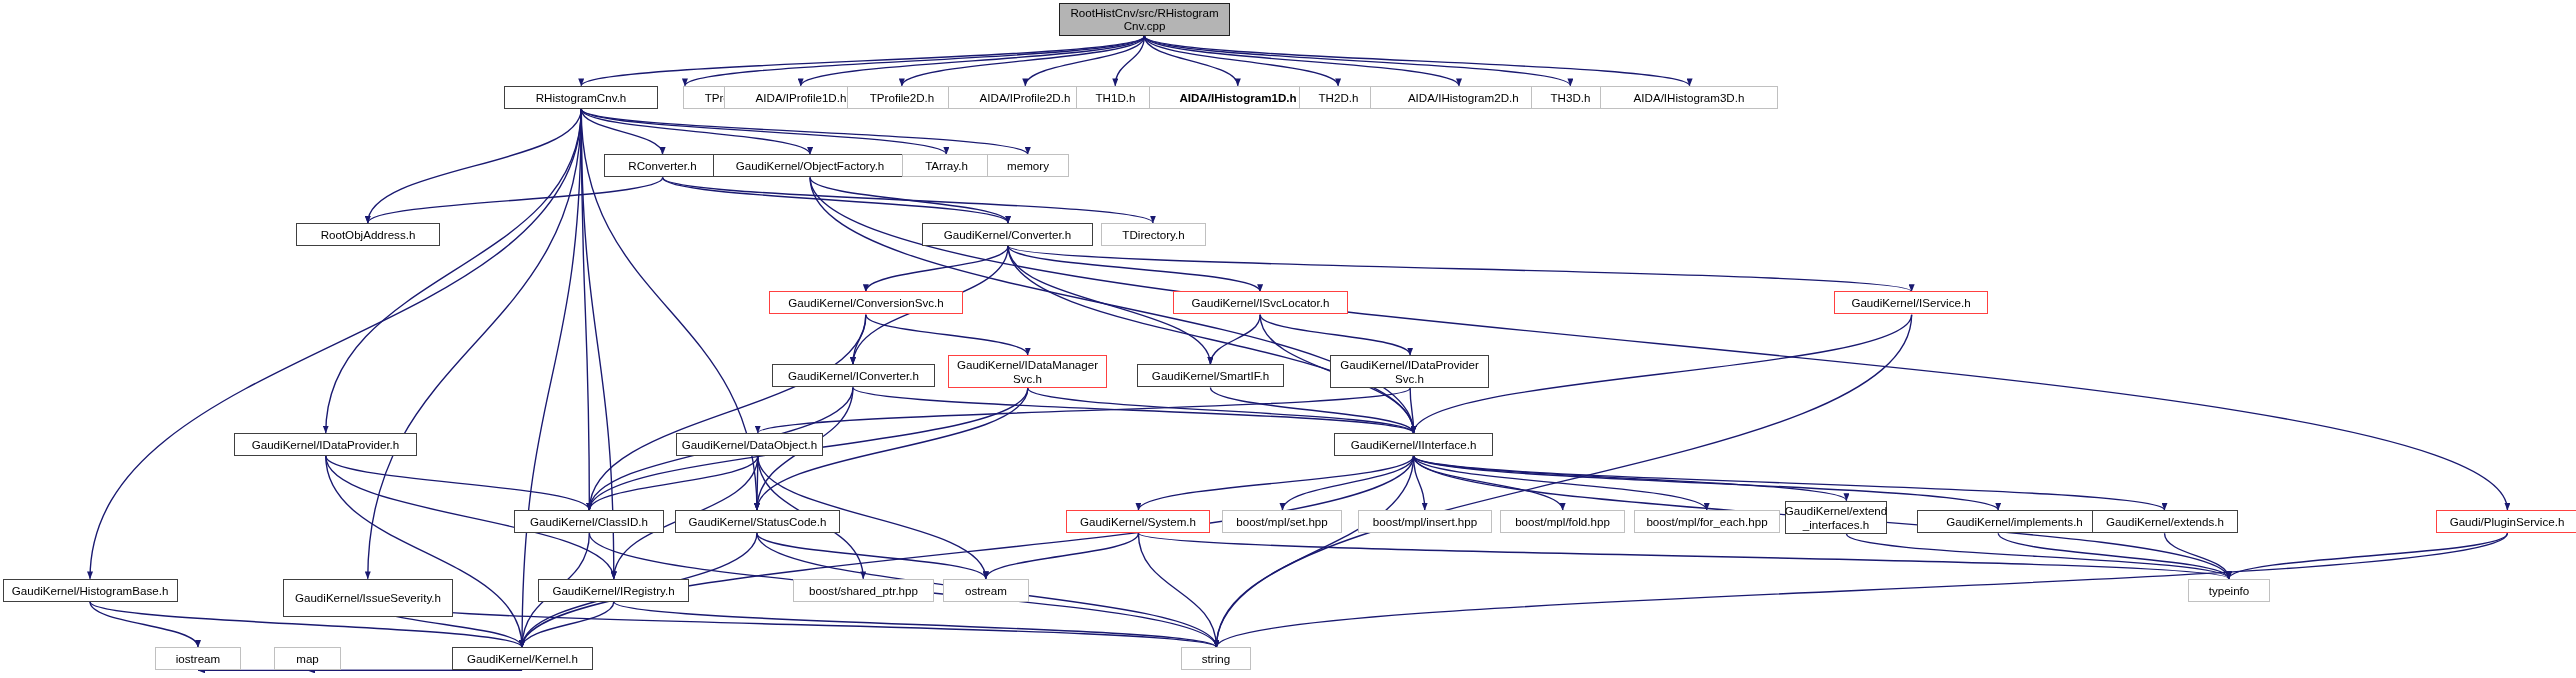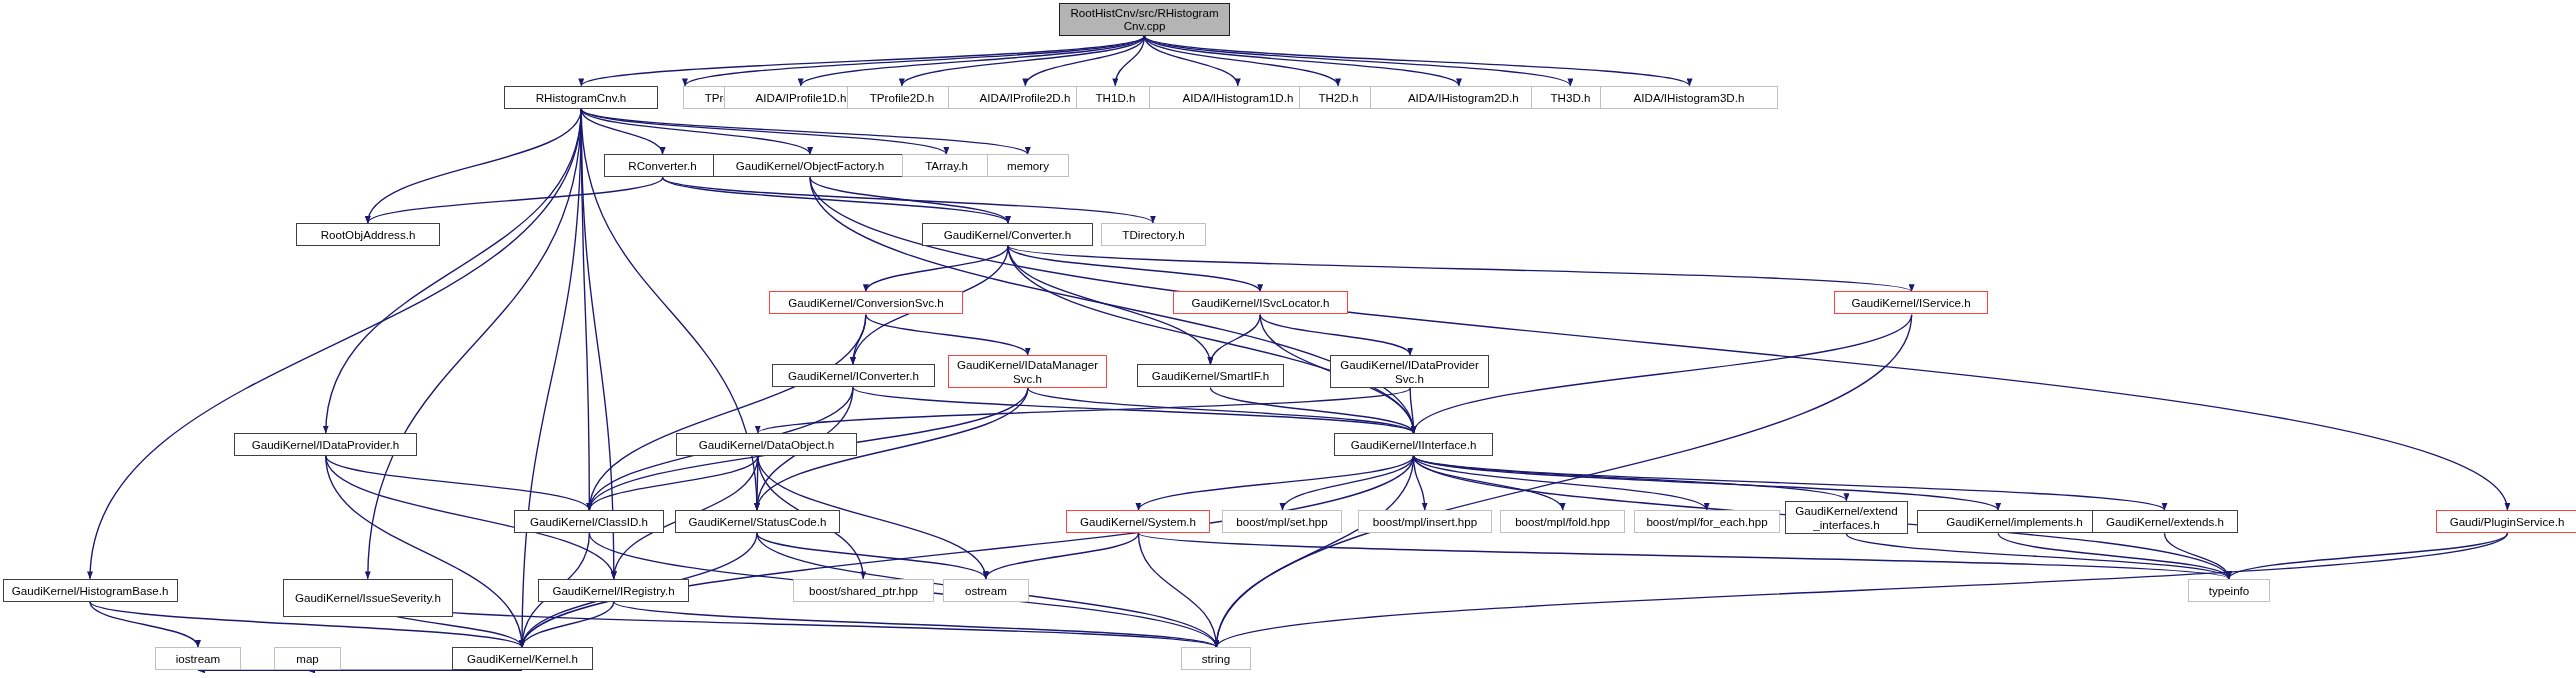--- a/index.html
+++ b/index.html
@@ -121,21 +121,21 @@
   </svg>
   <div id="nodes">
       <div class="node root" style="left: 1059px; top: 2.6px; width: 171px; height: 33px;">RootHistCnv/src/RHistogram
 Cnv.cpp</div>
       <div class="node dark" style="left: 504px; top: 86px; width: 154px; height: 23px;">RHistogramCnv.h</div>
       <div class="node " style="left: 639px; top: 86px; width: 93px; height: 23px; margin-left: 44px;">TProfile.h</div>
       <div class="node " style="left: 724px; top: 86px; width: 154px; height: 23px;">AIDA/IProfile1D.h</div>
       <div class="node " style="left: 847px; top: 86px; width: 110px; height: 23px;">TProfile2D.h</div>
       <div class="node " style="left: 948px; top: 86px; width: 154px; height: 23px;">AIDA/IProfile2D.h</div>
       <div class="node " style="left: 1076px; top: 86px; width: 79px; height: 23px;">TH1D.h</div>
-      <div class="node " style="left: 1149px; top: 86px; width: 178px; height: 23px;">AIDA/IHistogram1D.h</div>
+      <div class="node " style="left: 1149px; top: 86px; width: 178px; height: 23px; font-weight: bold;">AIDA/IHistogram1D.h</div>
       <div class="node " style="left: 1299px; top: 86px; width: 79px; height: 23px;">TH2D.h</div>
       <div class="node " style="left: 1370px; top: 86px; width: 178px; height: 23px; padding-left: 12px;">AIDA/IHistogram2D.h</div>
       <div class="node " style="left: 1531px; top: 86px; width: 79px; height: 23px;">TH3D.h</div>
       <div class="node " style="left: 1600px; top: 86px; width: 178px; height: 23px;">AIDA/IHistogram3D.h</div>
       <div class="node dark" style="left: 604px; top: 154px; width: 117px; height: 23px;">RConverter.h</div>
       <div class="node dark" style="left: 713px; top: 154px; width: 194px; height: 23px;">GaudiKernel/ObjectFactory.h</div>
       <div class="node " style="left: 902px; top: 154px; width: 89px; height: 23px;">TArray.h</div>
       <div class="node " style="left: 987px; top: 154px; width: 82px; height: 23px;">memory</div>
       <div class="node dark" style="left: 296px; top: 223px; width: 144px; height: 23px;">RootObjAddress.h</div>
       <div class="node dark" style="left: 922px; top: 223px; width: 171px; height: 23px;">GaudiKernel/Converter.h</div>
@@ -143,30 +143,30 @@
       <div class="node red" style="left: 769px; top: 291px; width: 194px; height: 23px;">GaudiKernel/ConversionSvc.h</div>
       <div class="node red" style="left: 1173px; top: 291px; width: 175px; height: 23px;">GaudiKernel/ISvcLocator.h</div>
       <div class="node red" style="left: 1834px; top: 291px; width: 154px; height: 23px;">GaudiKernel/IService.h</div>
       <div class="node dark" style="left: 772px; top: 364px; width: 163px; height: 23px;">GaudiKernel/IConverter.h</div>
       <div class="node red" style="left: 948px; top: 355px; width: 159px; height: 33px;">GaudiKernel/IDataManager
 Svc.h</div>
       <div class="node dark" style="left: 1137px; top: 364px; width: 147px; height: 23px;">GaudiKernel/SmartIF.h</div>
       <div class="node dark" style="left: 1330px; top: 355px; width: 159px; height: 33px;">GaudiKernel/IDataProvider
 Svc.h</div>
       <div class="node dark" style="left: 234px; top: 433px; width: 183px; height: 23px;">GaudiKernel/IDataProvider.h</div>
-      <div class="node dark" style="left: 676px; top: 433px; width: 181px; height: 23px;">GaudiKernel/DataObject.h</div>
+      <div class="node dark" style="left: 676px; top: 433px; width: 147px; height: 23px;">GaudiKernel/DataObject.h</div>
       <div class="node dark" style="left: 1334px; top: 433px; width: 159px; height: 23px;">GaudiKernel/IInterface.h</div>
       <div class="node dark" style="left: 514px; top: 510px; width: 150px; height: 23px;">GaudiKernel/ClassID.h</div>
       <div class="node dark" style="left: 675px; top: 510px; width: 165px; height: 23px;">GaudiKernel/StatusCode.h</div>
       <div class="node red" style="left: 1066px; top: 510px; width: 144px; height: 23px;">GaudiKernel/System.h</div>
       <div class="node " style="left: 1222px; top: 510px; width: 120px; height: 23px;">boost/mpl/set.hpp</div>
       <div class="node " style="left: 1358px; top: 510px; width: 134px; height: 23px;">boost/mpl/insert.hpp</div>
       <div class="node " style="left: 1500px; top: 510px; width: 125px; height: 23px;">boost/mpl/fold.hpp</div>
       <div class="node " style="left: 1634px; top: 510px; width: 146px; height: 23px;">boost/mpl/for_each.hpp</div>
-      <div class="node dark" style="left: 1785px; top: 501px; width: 123px; height: 33px;">GaudiKernel/extend
+      <div class="node dark" style="left: 1785px; top: 501px; width: 102px; height: 33px;">GaudiKernel/extend
 _interfaces.h</div>
       <div class="node dark" style="left: 1917px; top: 510px; width: 195px; height: 23px;">GaudiKernel/implements.h</div>
       <div class="node dark" style="left: 2092px; top: 510px; width: 146px; height: 23px;">GaudiKernel/extends.h</div>
       <div class="node red" style="left: 2436px; top: 510px; width: 142px; height: 23px;">Gaudi/PluginService.h</div>
       <div class="node dark" style="left: 2.6px; top: 579px; width: 175px; height: 23px;">GaudiKernel/HistogramBase.h</div>
       <div class="node dark" style="left: 283px; top: 579px; width: 170px; height: 38px;">GaudiKernel/IssueSeverity.h</div>
       <div class="node dark" style="left: 538px; top: 579px; width: 151px; height: 23px;">GaudiKernel/IRegistry.h</div>
       <div class="node " style="left: 793px; top: 579px; width: 141px; height: 23px;">boost/shared_ptr.hpp</div>
       <div class="node " style="left: 943px; top: 579px; width: 86px; height: 23px;">ostream</div>
       <div class="node " style="left: 2188px; top: 579px; width: 82px; height: 23px;">typeinfo</div>

